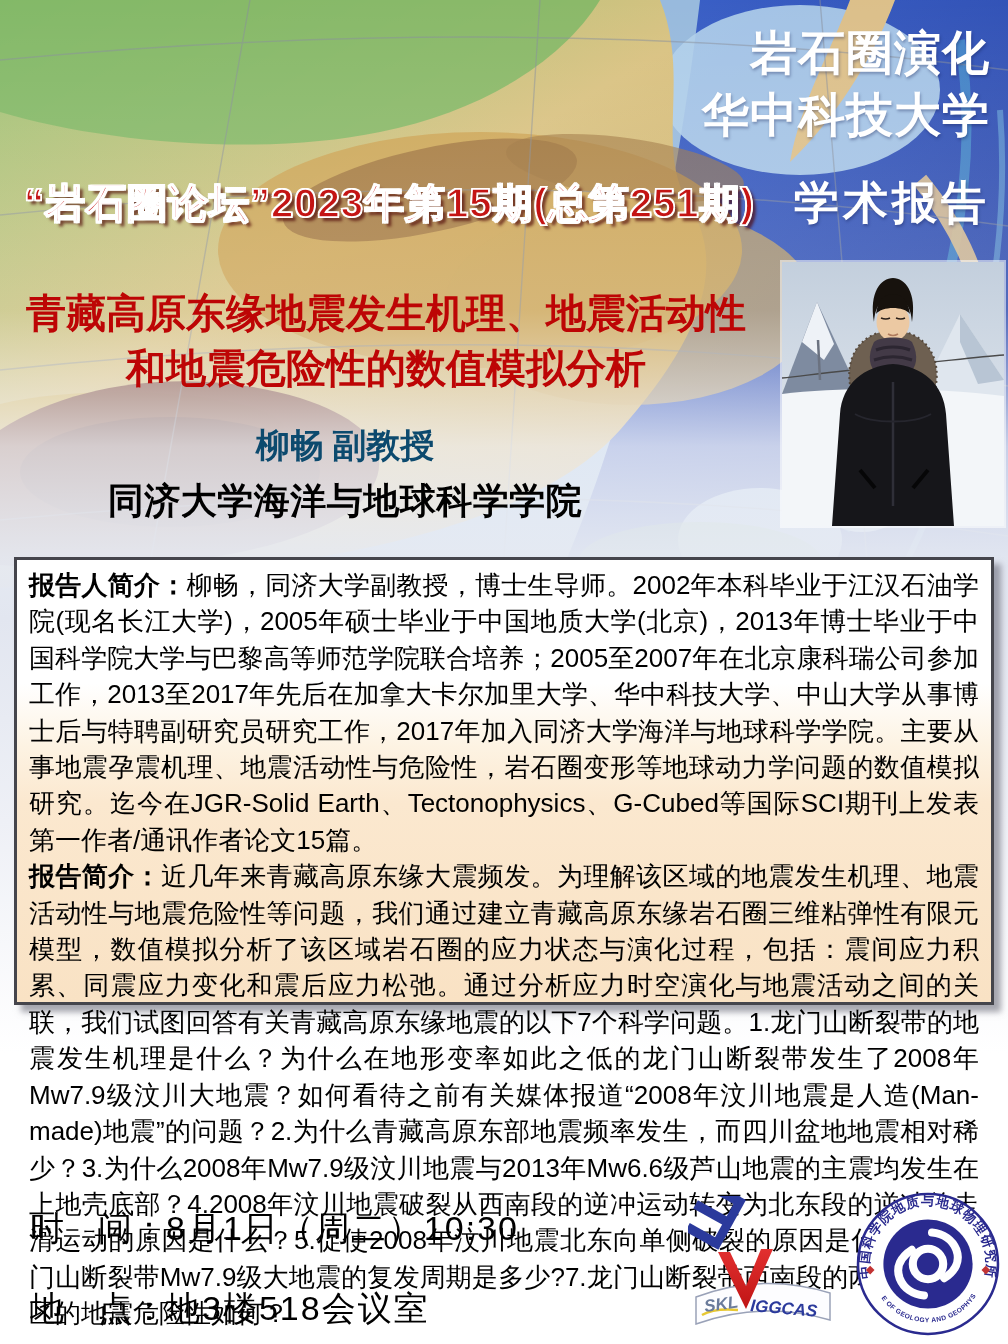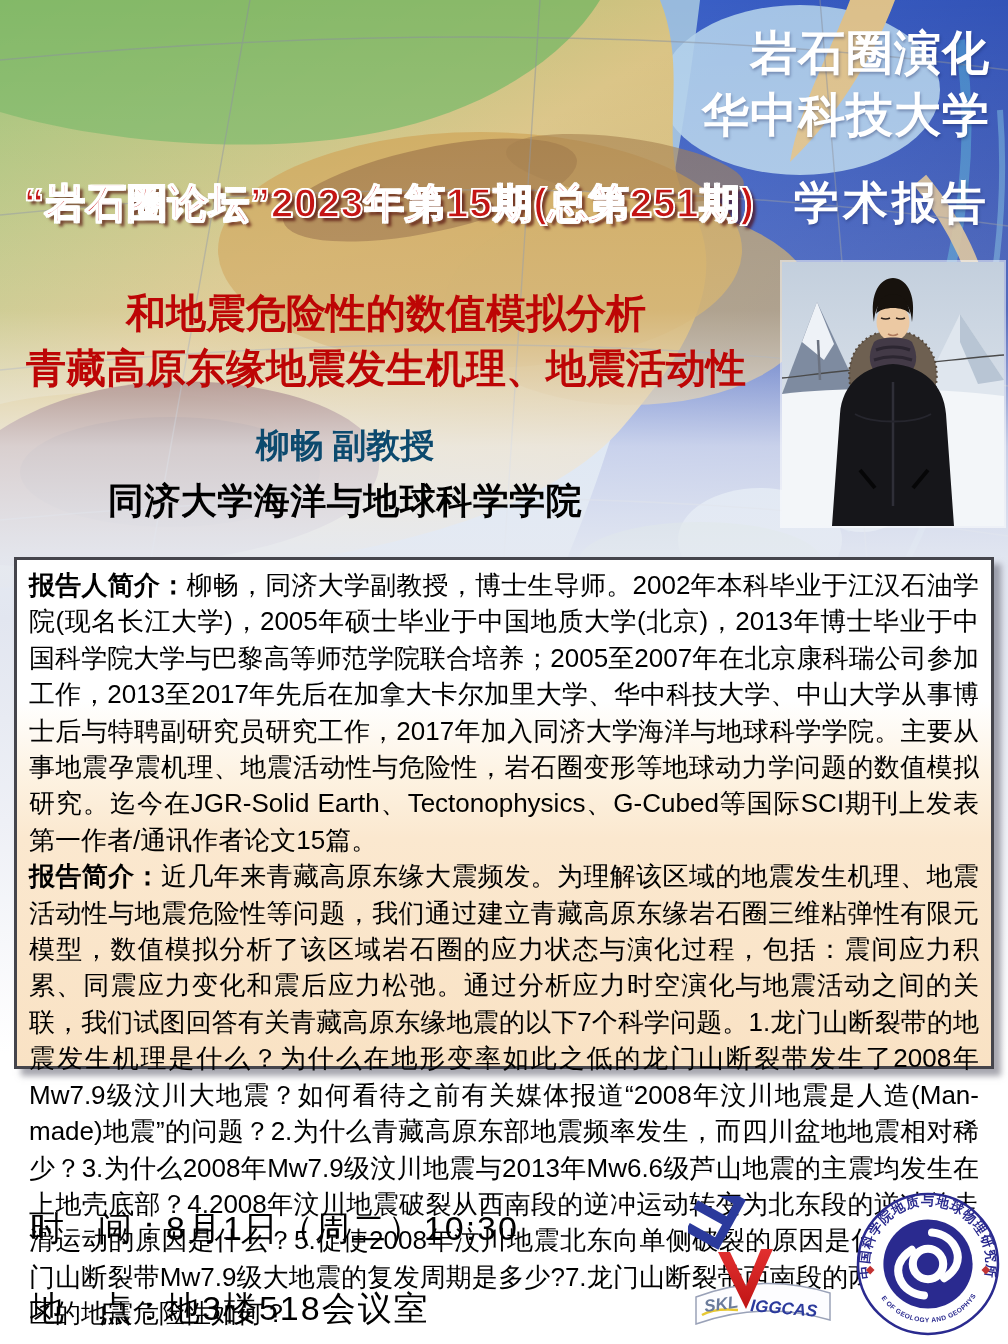--- a/index.html
+++ b/index.html
@@ -42,21 +42,21 @@
   }
   .speaker-affil{
     position:absolute;left:0;top:477px;width:690px;text-align:center;
     color:#000;font-family:"Liberation Serif","DejaVu Serif",serif;
     font-weight:700;font-size:36px;letter-spacing:0.5px;
   }
   .photo{position:absolute;left:782px;top:262px;width:222px;height:264px;
     box-shadow:0 0 0 2px rgba(255,255,255,.55);}
   
   .abstract-box{
-    position:absolute;left:14px;top:557px;width:980px;height:512px;
+    position:absolute;left:14px;top:557px;width:980px;height:448px;
     box-sizing:border-box;border:3px solid #45454c;
     background:linear-gradient(180deg,#ffffff 0%,#ffffff 28%,#fdf3e3 42%,#fbe8cf 55%,#f9e2c4 100%);
     box-shadow:7px 7px 6px rgba(95,95,110,.55);
     padding:7px 12px 0 12px;
     font-size:26px;line-height:36.4px;color:#000;
   }
   .abstract-box p{margin:0;text-align:justify;}
   .abstract-box b{font-weight:700;}
   
   .detail-row{position:absolute;left:30px;white-space:nowrap;color:#000;
@@ -126,22 +126,22 @@
   </div>
   <div class="mid-bg"></div>
 
   <div class="lab-line lab1">岩石圈演化</div>
   <div class="lab-line lab2">华中科技大学</div>
   <div class="lab-line lab3">学术报告</div>
 
   <div class="forum-banner">“岩石圈论坛”2023年第15期(总第251期)</div>
 
   <div class="main-title">
+    <div>青藏高原东缘地震发生机理、地震活动性</div>
     <div>和地震危险性的数值模拟分析</div>
-    <div>青藏高原东缘地震发生机理、地震活动性</div>
   </div>
 
   <div class="speaker-name">柳畅 副教授</div>
   <div class="speaker-affil">同济大学海洋与地球科学学院</div>
 
   <div class="photo">
     <svg width="222" height="264" viewBox="0 0 222 264" xmlns="http://www.w3.org/2000/svg">
       <defs>
         <linearGradient id="skyG" x1="0" y1="0" x2="0" y2="1">
           <stop offset="0" stop-color="#c3cfdd"></stop>

